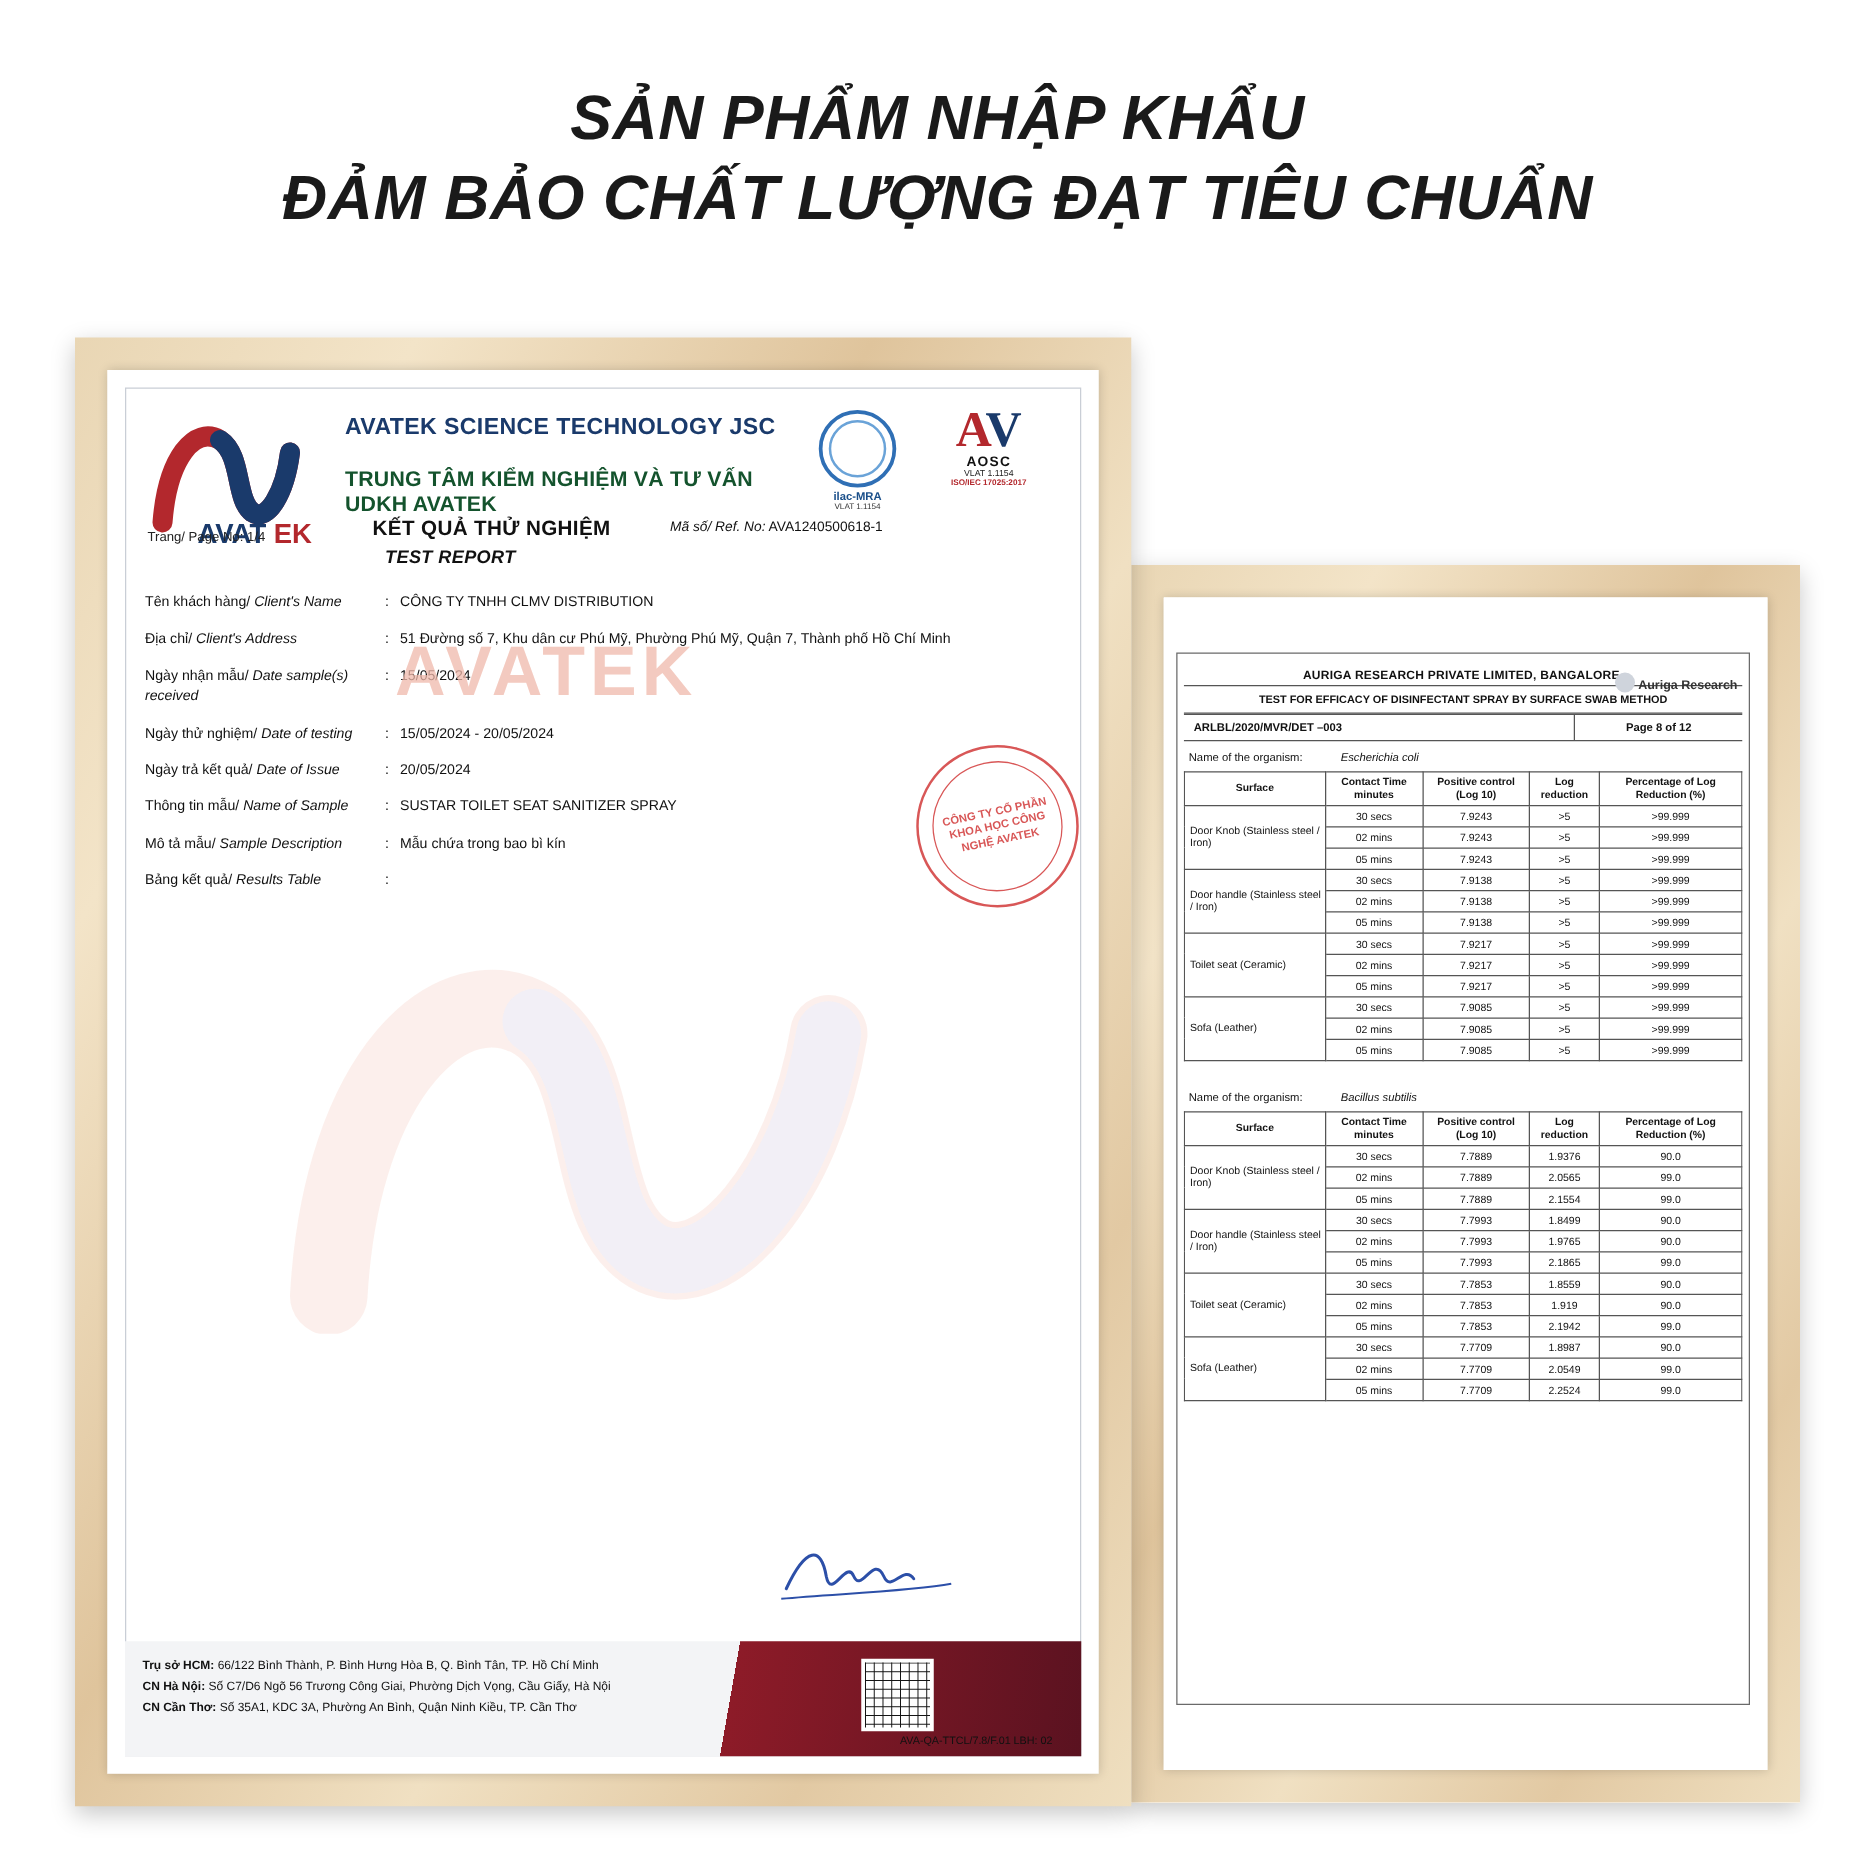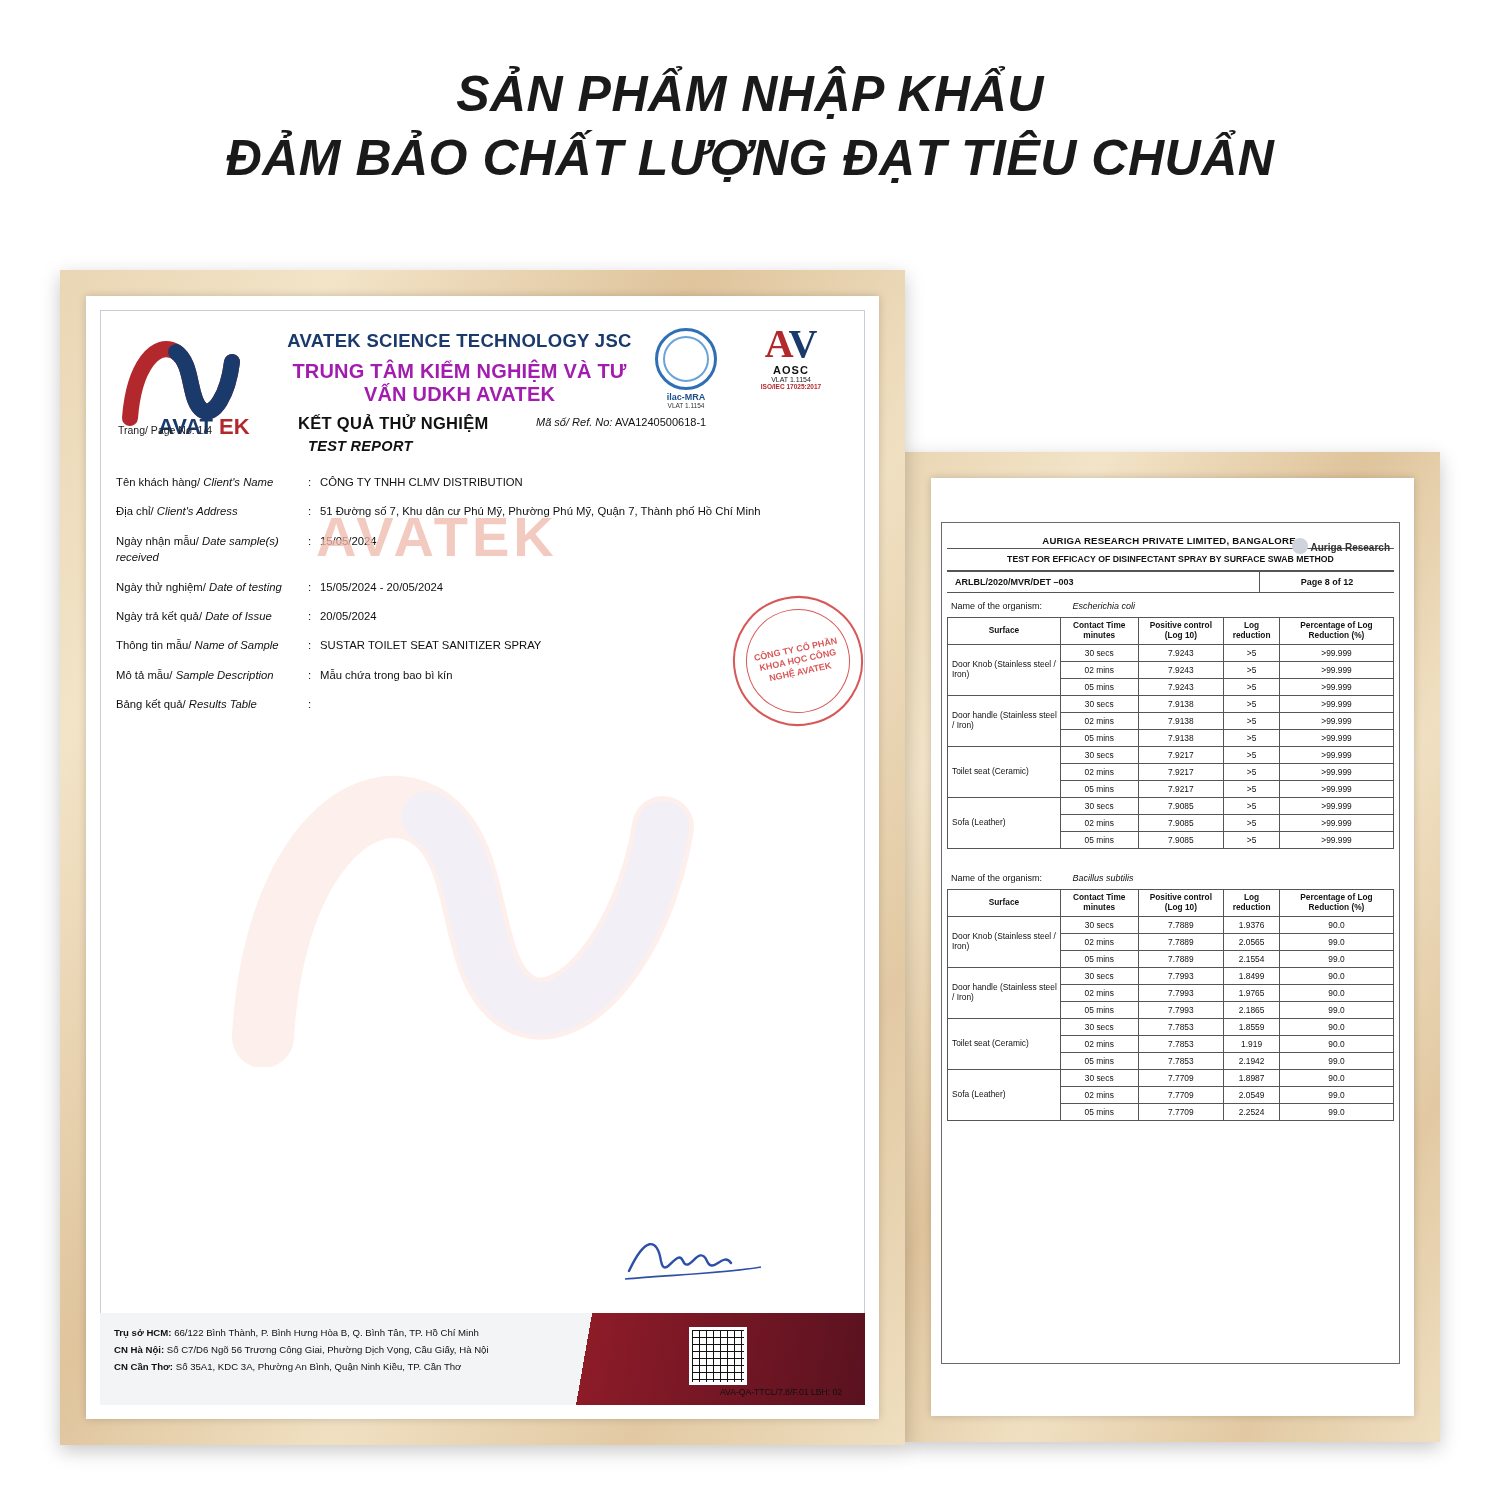--- a/index.html
+++ b/index.html
@@ -38,23 +38,23 @@
   
   .cert1{position:absolute;inset:0;padding:0;}
   .cert1-border{
     position:absolute;left:14px;top:14px;right:14px;bottom:14px;
     border:1.5px solid #c9ced6;
   }
   .c1-head{position:absolute;left:30px;top:22px;right:26px;height:100px;}
   .ava-logo{
     position:absolute;left:0;top:4px;width:150px;height:118px;
   }
-  .c1-title-wrap{position:absolute;left:160px;top:12px;right:210px;text-align:center;}
+  .c1-title-wrap{position:absolute;left:160px;top:12px;right:210px;}
   .c1-title{font-size:18.5px;font-weight:bold;color:#1a3a6b;letter-spacing:.3px;}
-  .c1-sub{font-size:20px;font-weight:bold;color:#a21caf;margin-top:8px;letter-spacing:.2px;}
+  .c1-sub{font-size:17px;font-weight:bold;color:#14532d;margin-top:22px;letter-spacing:.2px;}
   .badges{position:absolute;right:6px;top:6px;width:200px;height:90px;}
   .badge-ilac{position:absolute;left:0;top:4px;width:78px;text-align:center;}
   .badge-ilac .ring{width:56px;height:56px;border-radius:50%;border:3px solid #2f6fb5;margin:0 auto;position:relative;background:#fff;}
   .badge-ilac .ring:before{content:"";position:absolute;inset:5px;border-radius:50%;border:2px solid #6aa3d8;}
   .badge-ilac .txt{font-size:9px;font-weight:bold;color:#1a4f8a;margin-top:2px;}
   .badge-ilac .txt2{font-size:6.5px;color:#333;}
   .badge-aosc{position:absolute;left:90px;top:0;width:108px;text-align:center;}
   .badge-aosc .mark{font-size:40px;line-height:40px;color:#b3282d;font-weight:bold;font-family:"Liberation Serif",serif;}
   .badge-aosc .n1{font-size:11px;font-weight:bold;color:#111;letter-spacing:1px;}
   .badge-aosc .n2{font-size:7px;color:#222;}

